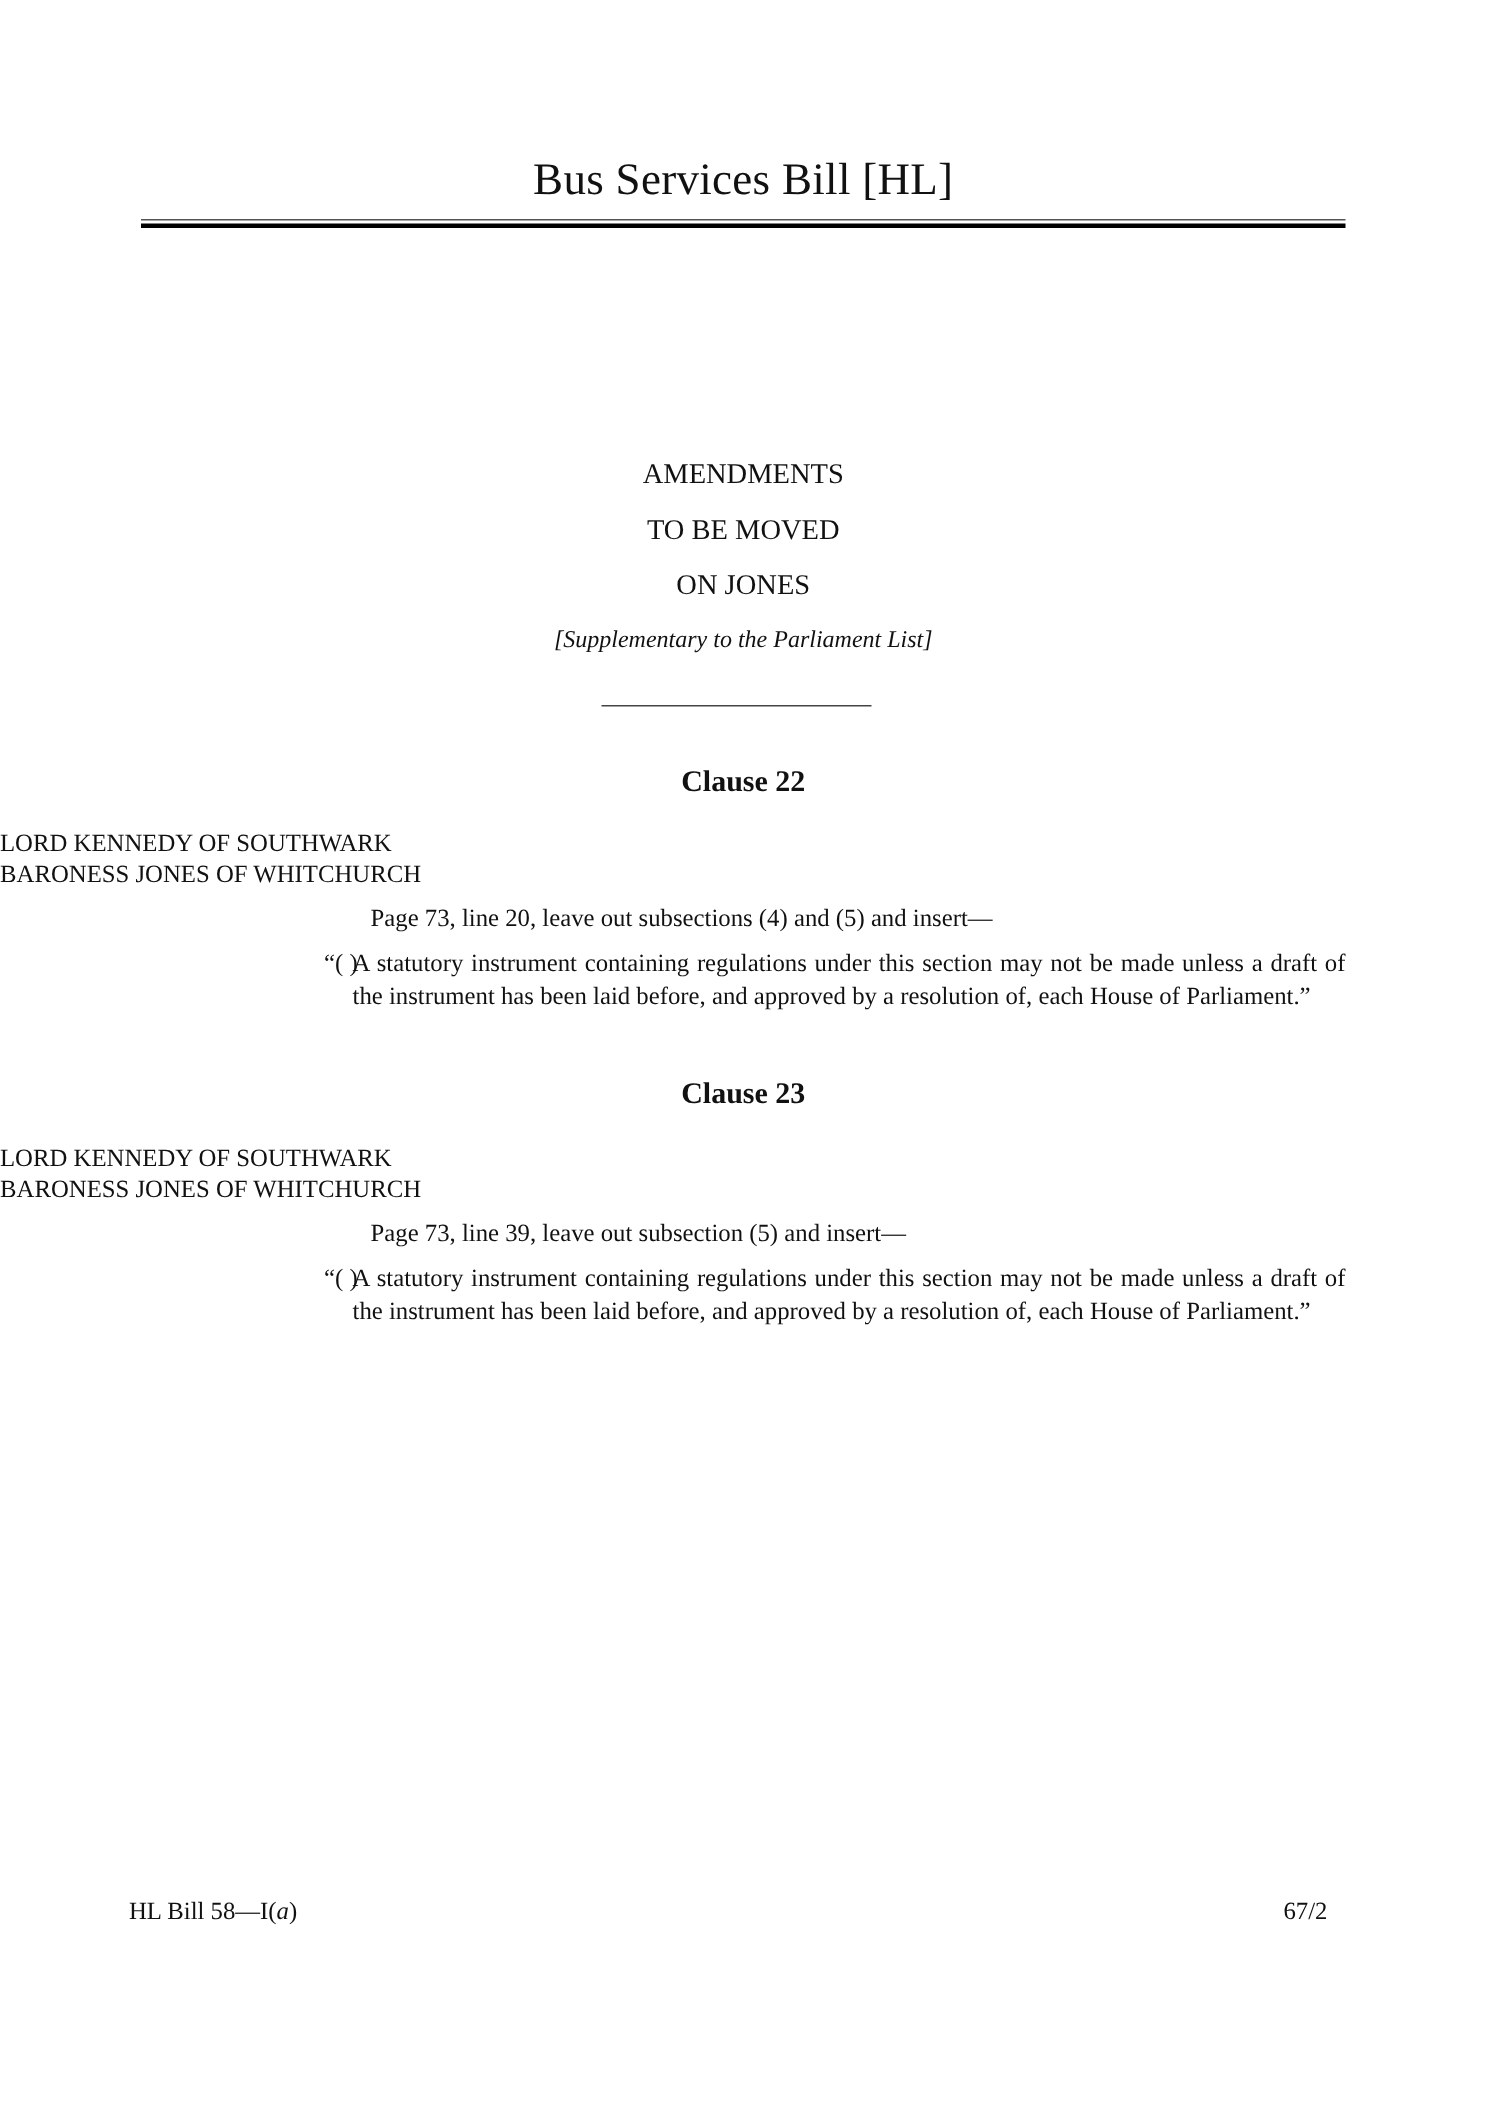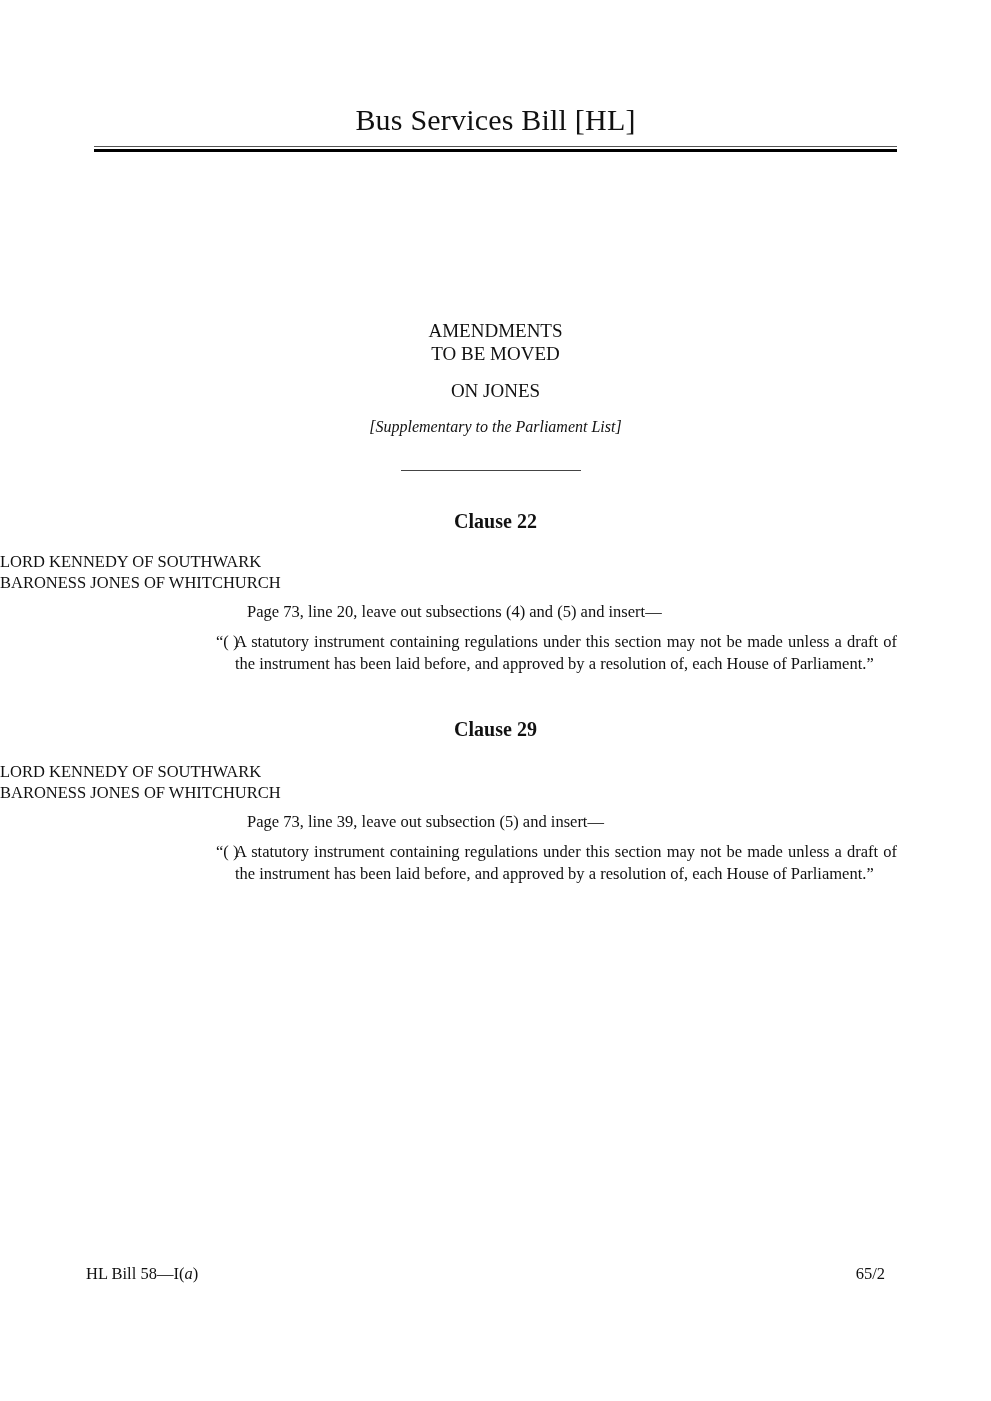--- a/index.html
+++ b/index.html
@@ -41,42 +41,42 @@
   .footer-left { position: absolute; left: 86px; top: 1264px; font-size: 16.5px; }
   .footer-right { position: absolute; right: 106px; top: 1264px; font-size: 16.5px; }
 </style>
 </head>
 <body>
 
 <div class="title">Bus Services Bill [HL]</div>
 <div class="rule-thin"></div>
 <div class="rule-thick"></div>
 
-<div class="heading" style="top:320px">AMENDMENTS</div>
+<div class="heading" style="top:306px">AMENDMENTS</div>
 <div class="heading" style="top:343px">TO BE MOVED</div>
 <div class="heading" style="top:380px">ON JONES</div>
 <div class="heading italic" style="top:418px">[Supplementary to the Parliament List]</div>
 <div class="short-rule"></div>
 
 <div class="clause" style="top:510px">Clause 22</div>
 <div class="sponsors" style="top:551px">
   <div>LORD KENNEDY OF SOUTHWARK</div>
   <div>BARONESS JONES OF WHITCHURCH</div>
 </div>
 <div class="instr" style="top:602px">Page 73, line 20, leave out subsections (4) and (5) and insert—</div>
 <div class="quote" style="top:631px">
   <span class="mark">“( )</span>
   <div class="text">A statutory instrument containing regulations under this section may not be made unless a draft of the instrument has been laid before, and approved by a resolution of, each House of Parliament.”</div>
 </div>
 
-<div class="clause" style="top:718px">Clause 29</div>
+<div class="clause" style="top:718px">Clause 23</div>
 <div class="sponsors" style="top:761px">
   <div>LORD KENNEDY OF SOUTHWARK</div>
   <div>BARONESS JONES OF WHITCHURCH</div>
 </div>
 <div class="instr" style="top:812px">Page 73, line 39, leave out subsection (5) and insert—</div>
 <div class="quote" style="top:841px">
   <span class="mark">“( )</span>
   <div class="text">A statutory instrument containing regulations under this section may not be made unless a draft of the instrument has been laid before, and approved by a resolution of, each House of Parliament.”</div>
 </div>
 
 <div class="footer-left"><span>HL Bill 58—I(</span><i>a</i><span>)</span></div>
-<div class="footer-right">65/2</div>
+<div class="footer-right">67/2</div>
 
 </body></html>

